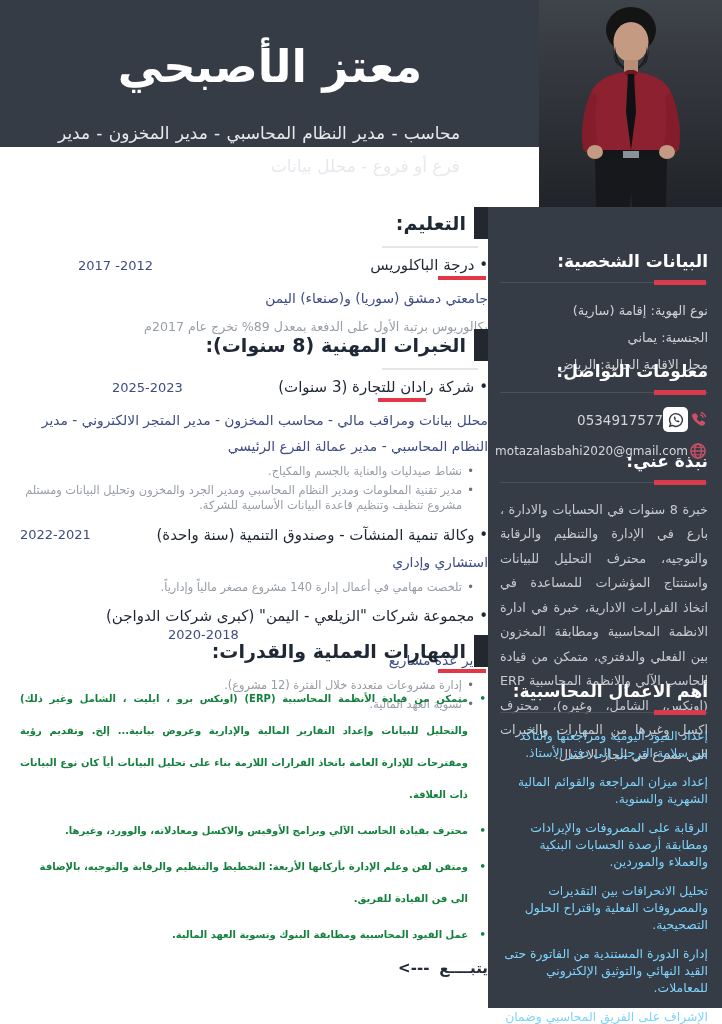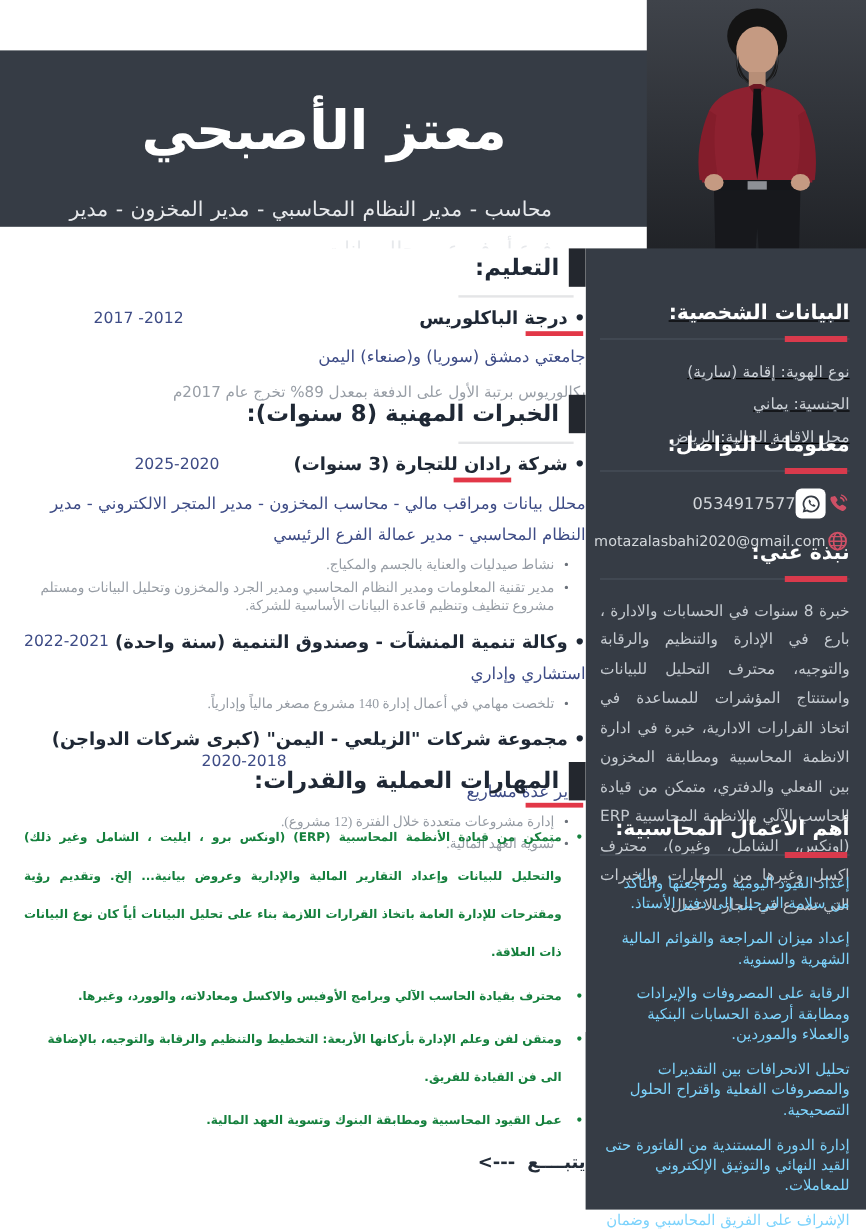--- a/index.html
+++ b/index.html
@@ -1,34 +1,34 @@
 <!DOCTYPE html>
 <html lang="ar"><head>
 <meta charset="utf-8">
 <style>
   html,body{margin:0;padding:0;background:#ffffff;}
   .page{position:relative;width:722px;height:1024px;background:#ffffff;overflow:hidden;
         font-family:"DejaVu Sans",sans-serif;}
 
   
-  .header{position:absolute;top:0;left:0;width:722px;height:147px;background:#363c45;margin-top:42px;}
+  .header{position:absolute;top:0;left:0;width:722px;height:147px;background:#363c45;}
   .header-inner{position:absolute;top:0;left:0;right:182px;direction:rtl;}
   .cv-name{color:#ffffff;font-size:45px;font-weight:bold;text-align:center;margin-top:40px;letter-spacing:1px;}
   .cv-tagline{color:#e7e9ec;font-size:17px;line-height:33px;text-align:justify;direction:rtl;
               margin:24px 80px 0 58px;}
 
   
   .photo{position:absolute;top:0;right:0;width:183px;height:246px;
          background:linear-gradient(#3f434a,#1b1d21);}
   .photo svg{display:block;}
 
   
   .sidebar{position:absolute;top:207px;right:0;width:234px;height:801px;background:#363c45;direction:rtl;}
   .sb-sec{position:absolute;right:14px;left:12px;}
-  .sb-personal{top:44px;text-decoration:underline;} .sb-contact{top:154px;} .sb-about{top:244px;} .sb-account{top:474px;}
+  .sb-personal{top:44px;} .sb-contact{top:154px;} .sb-about{top:244px;} .sb-account{top:474px;}
   .sb-h{color:#ffffff;font-size:17px;font-weight:bold;margin:0;}
   .srule{position:relative;height:5px;margin:9px 0 12px;}
   .srule::before{content:"";position:absolute;left:0;right:0;top:2px;height:1px;background:#4a515b;}
   .srule::after{content:"";position:absolute;right:2px;top:0;height:5px;width:52px;background:#d93a4c;}
   .sb-line{color:#ccd1d7;font-size:13px;line-height:27px;}
   .contact-row{display:flex;align-items:center;gap:0;margin-bottom:9px;}
   .contact-txt{color:#d3d7db;font-size:13.5px;}
   .email-txt{font-size:12px;}
   .wa-badge{width:25px;height:25px;background:#ffffff;border-radius:5px;display:flex;align-items:center;justify-content:center;}
   .icon-red{width:20px;height:20px;flex:none;}
@@ -40,27 +40,27 @@
   .sec{position:absolute;left:20px;right:0;}
   .sec-edu{top:0;} .sec-exp{top:122px;} .sec-skill{top:428px;}
   .sec-head{display:flex;align-items:center;}
   .tab{width:14px;height:32px;background:#23272e;flex:none;}
   .sec-title{color:#1f2835;font-size:19px;font-weight:bold;margin:0 8px 0 0;}
   .grule{height:2px;background:#e4e5e7;width:96px;margin:7px 10px 8px auto;margin-left:auto;}
   .redbar{height:4px;background:#e23747;width:48px;margin:2px 2px 4px auto;margin-left:auto;}
   .redbar.inset{margin-right:62px;}
   .entry-top{display:flex;justify-content:space-between;align-items:center;}
   .entry-top.pad60{padding-left:58px;} .entry-top.pad90{padding-left:92px;}
-  .entry-title{color:#1f2835;font-size:15px;font-weight:bold;}
+  .entry-title{color:#1f2835;font-size:15px;font-weight:normal;}
   .entry-title::before{content:"•  ";color:#1f2835;}
   .entry-date{color:#3e4c86;font-size:13px;direction:ltr;}
   .date-under{color:#3e4c86;font-size:13px;direction:ltr;text-align:left;padding-left:148px;margin-top:2px;}
   .role{color:#3e4c86;font-size:13.8px;line-height:26px;margin-top:5px;}
   .note{color:#989ea6;font-size:12.6px;line-height:20px;margin-top:6px;}
-  .details{list-style:none;margin:5px 0 0;padding:0 14px 0 0;font-family:Liberation Serif, serif;}
+  .details{list-style:none;margin:5px 0 0;padding:0 14px 0 0;}
   .details li{position:relative;color:#969ca4;font-size:11.4px;line-height:15.5px;padding-right:12px;margin-bottom:3px;}
   .details li::before{content:"•";position:absolute;right:0;top:0;color:#6a7079;}
   .entry{margin-bottom:12px;}
   .skill-list{list-style:none;margin:10px 0 0;padding:0;}
   .skill-list li{position:relative;color:#15803d;font-size:10px;font-weight:bold;line-height:32px;
                  padding-right:20px;text-align:right;margin-bottom:4px;}
   .skill-list li.just{text-align:justify;}
   .skill-list li::before{content:"•";position:absolute;right:2px;top:0;}
   .continued{color:#232c38;font-size:15px;font-weight:bold;margin-top:8px;display:flex;gap:10px;align-items:center;}
   .arrow{direction:ltr;unicode-bidi:bidi-override;}
@@ -186,21 +186,21 @@
     <section class="sec sec-exp">
       <div class="sec-head">
         <span class="tab"></span>
         <h2 class="sec-title">الخبرات المهنية (8 سنوات):</h2>
       </div>
       <div class="grule"></div>
 
       <div class="entry">
         <div class="entry-top pad90">
           <span class="entry-title">شركة رادان للتجارة (3 سنوات)</span>
-          <span class="entry-date">2025-2020</span>
+          <span class="entry-date">2025-2023</span>
         </div>
         <div class="redbar inset"></div>
         <div class="role">محلل بيانات ومراقب مالي - محاسب المخزون - مدير المتجر الالكتروني - مدير النظام المحاسبي - مدير عمالة الفرع الرئيسي</div>
         <ul class="details">
           <li>نشاط صيدليات والعناية بالجسم والمكياج.</li>
           <li>مدير تقنية المعلومات ومدير النظام المحاسبي ومدير الجرد والمخزون وتحليل البيانات ومستلم مشروع تنظيف وتنظيم قاعدة البيانات الأساسية للشركة.</li>
         </ul>
       </div>
 
       <div class="entry">

